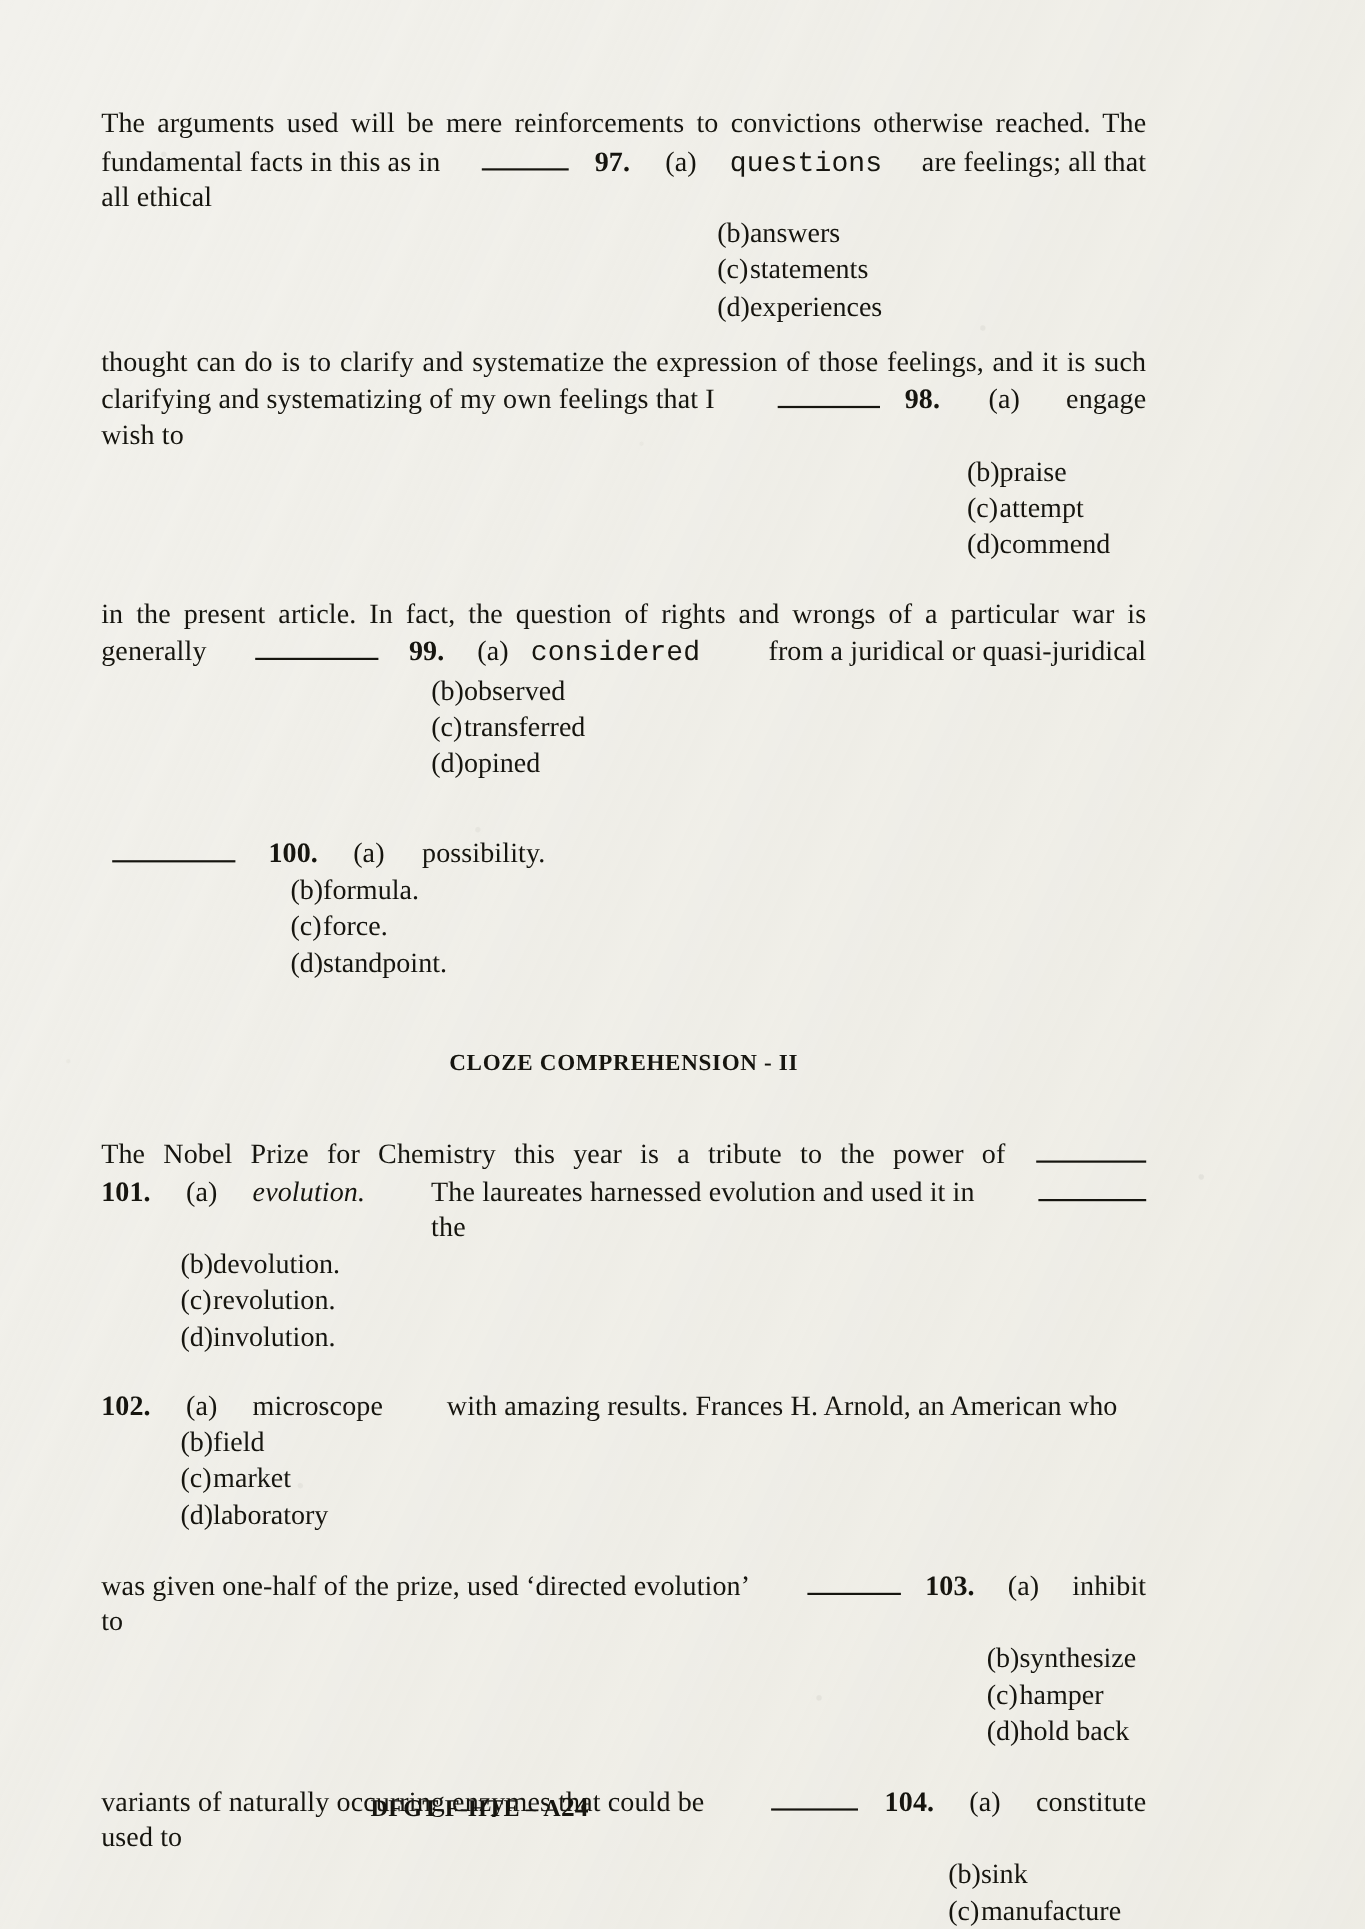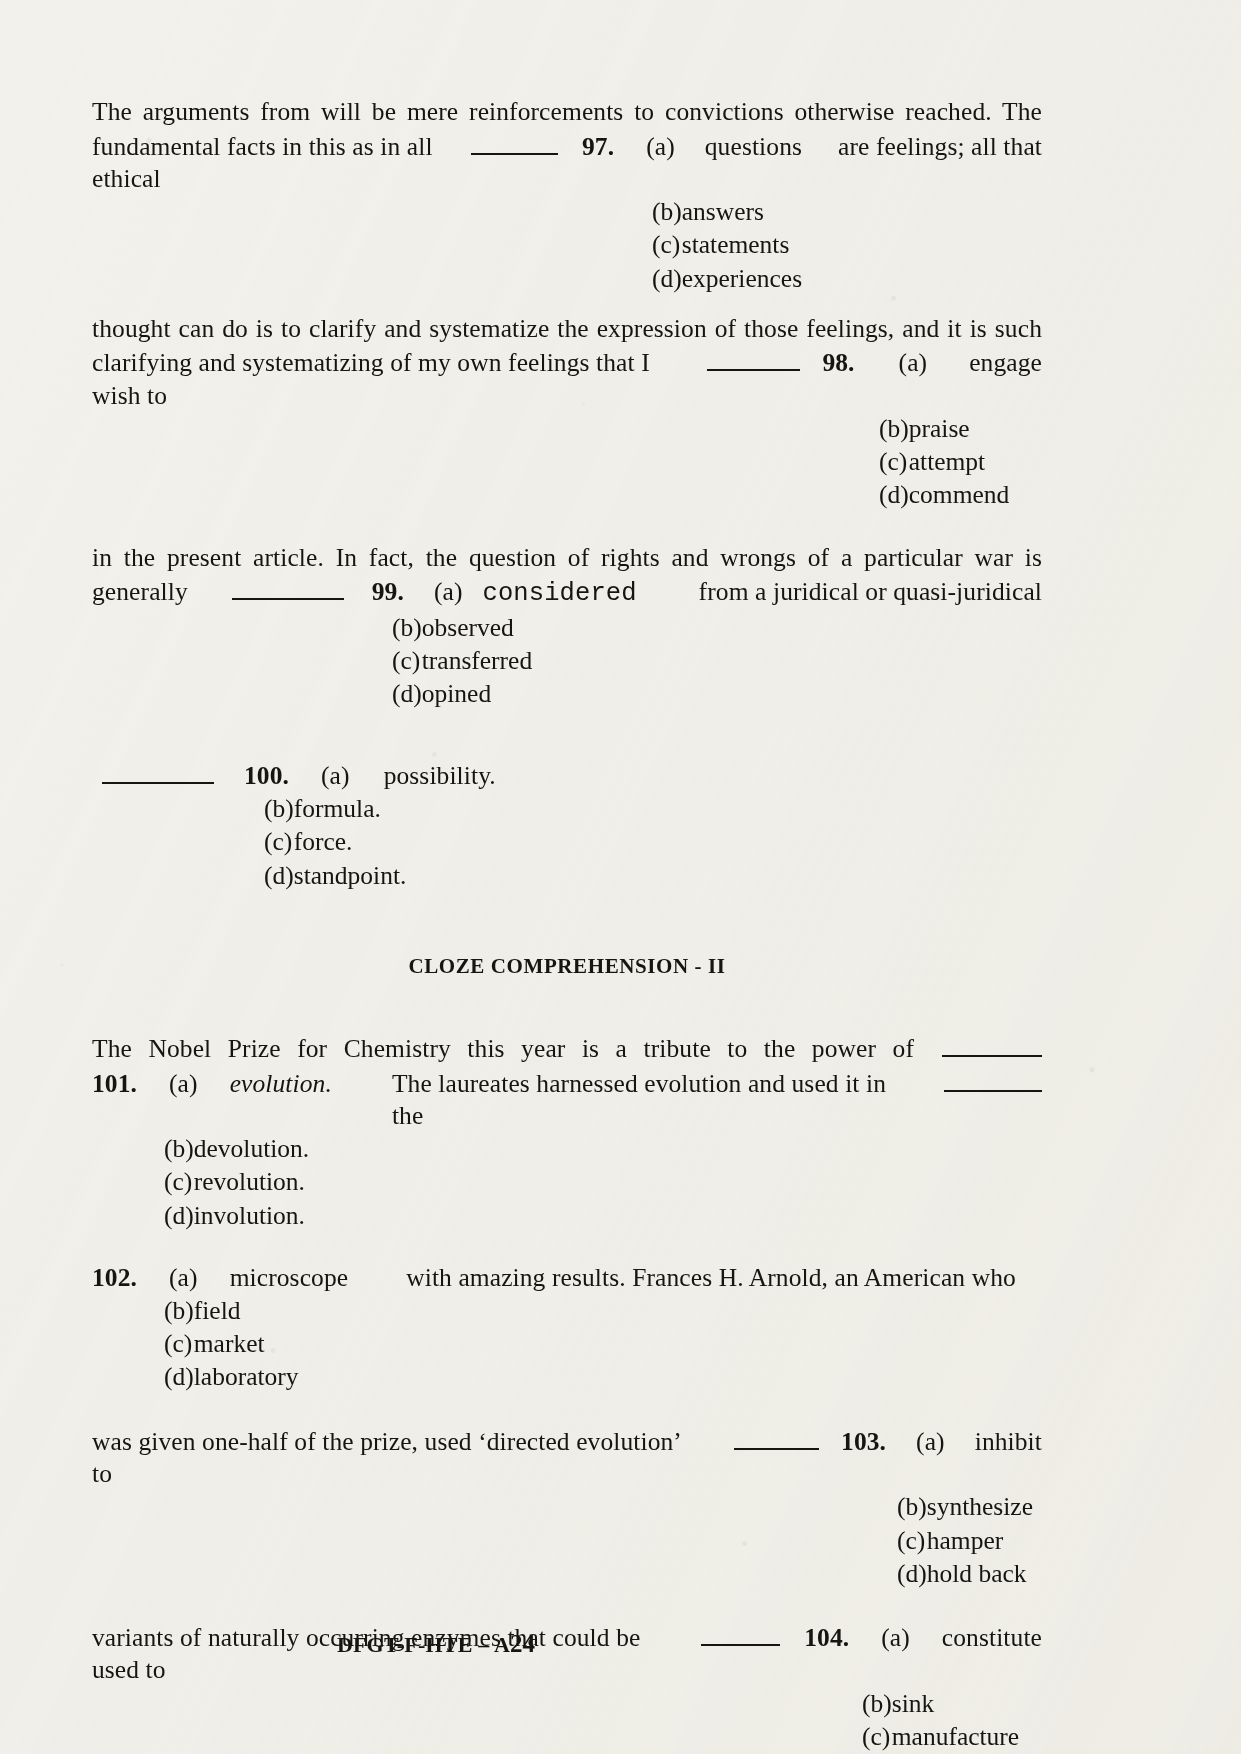--- a/index.html
+++ b/index.html
@@ -111,28 +111,28 @@
   .grow { flex: 1; }
   .tail-text { white-space: nowrap; }
 </style>
 </head>
 <body>
 
 <div class="paper-grain"></div>
 
 <div class="page">
 
-  <div class="line just">The arguments from will be mere reinforcements to convictions otherwise reached. The</div>
+  <div class="line just">The arguments used will be mere reinforcements to convictions otherwise reached. The</div>
 
   <div class="inline-flow line">
     <span>fundamental facts in this as in all ethical</span>
     <span class="blank b-md"></span>
     <span class="qnum" style="margin-left:6px;">97.</span>
     <span style="margin-left:14px;">(a)</span>
-    <span style="margin-left:12px;">questions</span>
+    <span style="margin-left:12px;font-family:Liberation Mono, monospace;">questions</span>
     <span class="grow"></span>
     <span class="tail-text">are feelings; all that</span>
   </div>
 
   <table class="opt-block" style="margin-left:560px;">
     <tbody>
         <tr>
       <td class="c-lab">(b)</td>
       <td class="c-txt">answers</td>
     </tr>

